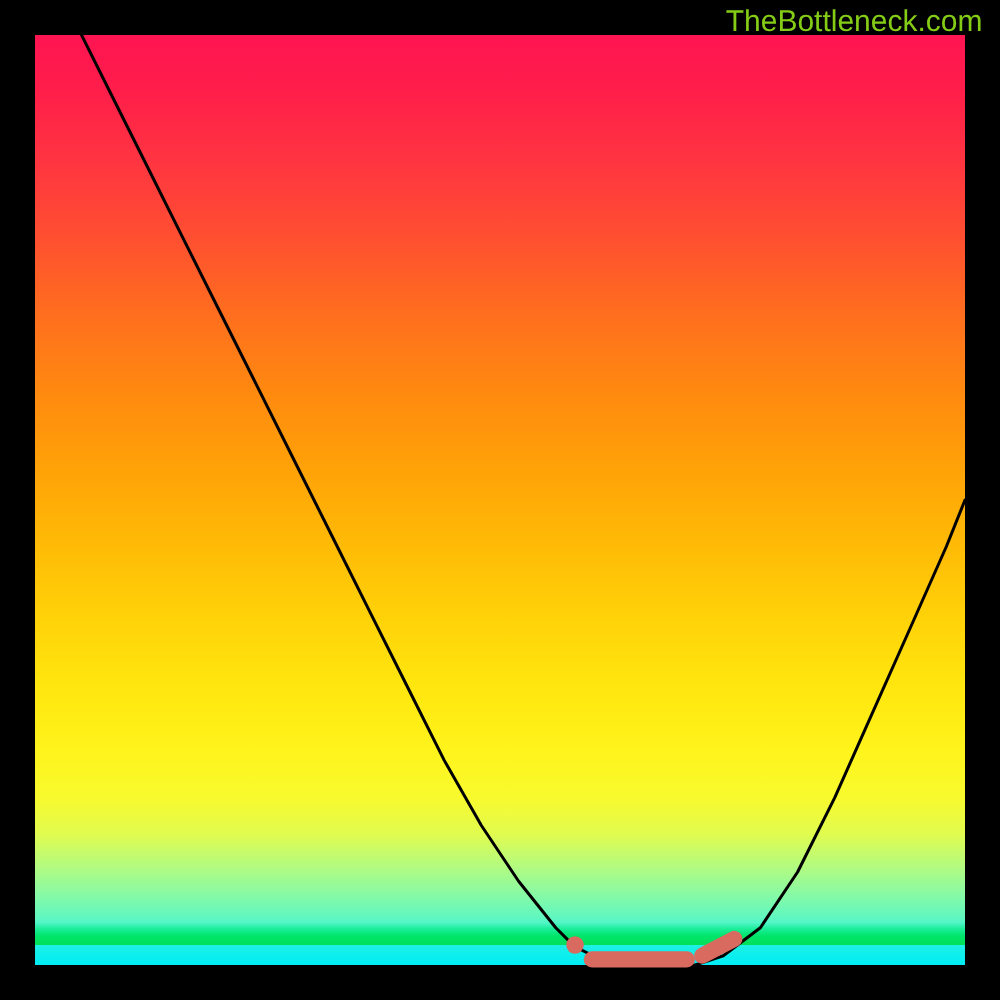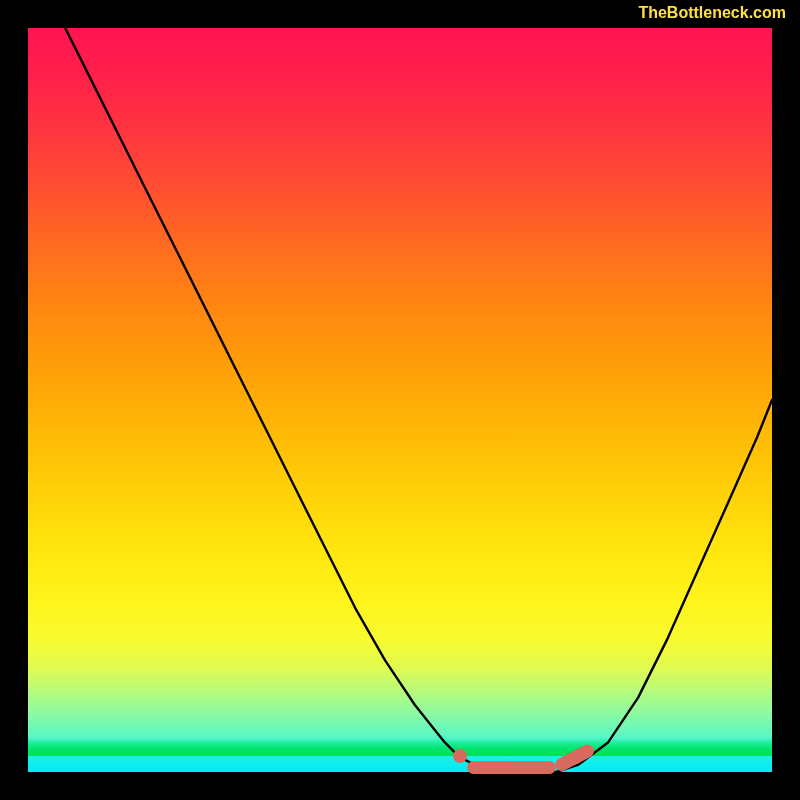--- a/index.html
+++ b/index.html
@@ -7,23 +7,23 @@
     width: 800px;
     height: 800px;
     background: #000;
     position: relative;
     font-family: Arial, sans-serif;
   }
   .watermark {
     position: absolute;
     top: 4px;
     right: 14px;
-    color: #fde047;
-    font-size: 16px;
-    font-weight: bold;
+    color: #84cc16;
+    font-size: 24px;
+    font-weight: normal;
     z-index: 10;
   }
   .chart-area {
     position: absolute;
     left: 28px;
     top: 28px;
     width: 744px;
     height: 744px;
   }
   .gradient-bg {

